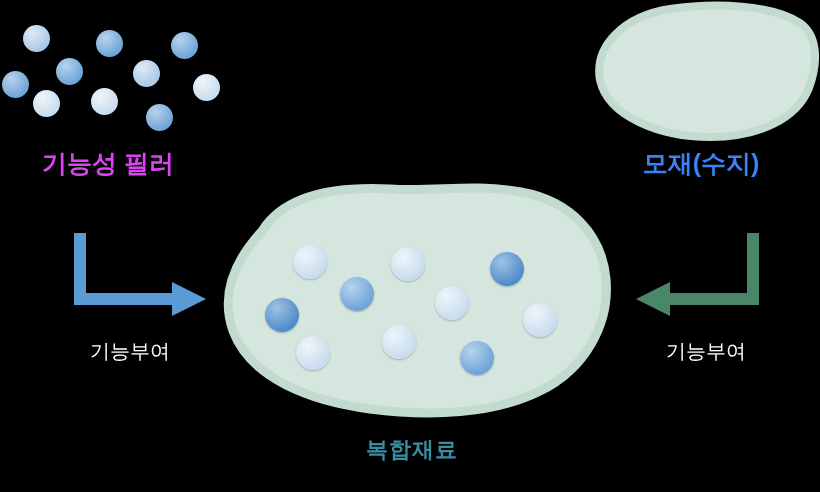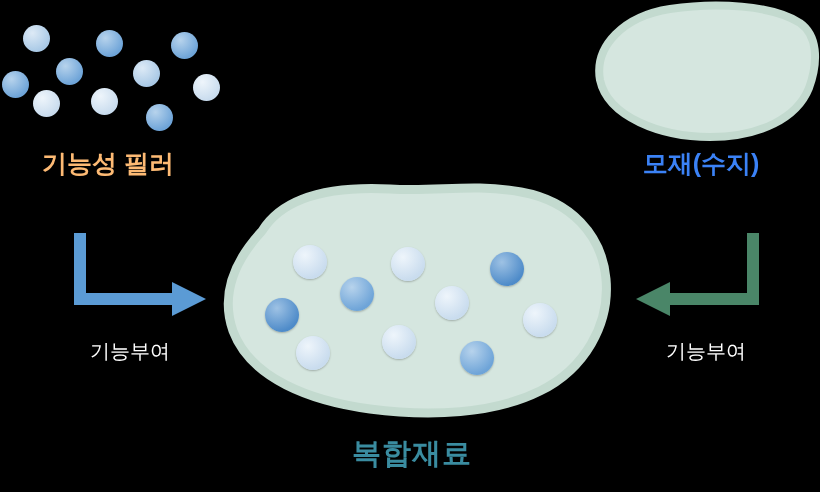--- a/index.html
+++ b/index.html
@@ -41,21 +41,21 @@
   .label-filler {
     left: 18px; top: 150px; width: 180px;
     font-size: 25px; font-weight: bold;
   }
   .label-matrix {
     left: 608px; top: 150px; width: 186px;
     font-size: 25px; font-weight: bold;
   }
   .label-composite {
     left: 292px; top: 438px; width: 240px;
-    font-size: 29px; font-weight: bold;
+    font-size: 22px; font-weight: bold;
     letter-spacing: 1px;
   }
   .label-note-left {
     left: 70px; top: 340px; width: 120px;
     font-size: 20px;
   }
   .label-note-right {
     left: 646px; top: 340px; width: 120px;
     font-size: 20px;
   }
@@ -109,21 +109,21 @@
       <div class="sphere" style="width: 34px; height: 34px; left: 490px; top: 252px; background: radial-gradient(circle at 35% 30%, rgb(158, 194, 228), rgb(78, 139, 201) 72%);"></div>
       <div class="sphere" style="width: 34px; height: 34px; left: 265px; top: 298px; background: radial-gradient(circle at 35% 30%, rgb(158, 194, 228), rgb(78, 139, 201) 72%);"></div>
       <div class="sphere" style="width: 34px; height: 34px; left: 340px; top: 277px; background: radial-gradient(circle at 35% 30%, rgb(183, 211, 236), rgb(110, 164, 216) 72%);"></div>
       <div class="sphere" style="width: 34px; height: 34px; left: 435px; top: 286px; background: radial-gradient(circle at 35% 30%, rgb(238, 245, 251), rgb(201, 220, 238) 72%);"></div>
       <div class="sphere" style="width: 34px; height: 34px; left: 523px; top: 303px; background: radial-gradient(circle at 35% 30%, rgb(238, 245, 251), rgb(201, 220, 238) 72%);"></div>
       <div class="sphere" style="width: 34px; height: 34px; left: 296px; top: 336px; background: radial-gradient(circle at 35% 30%, rgb(238, 245, 251), rgb(201, 220, 238) 72%);"></div>
       <div class="sphere" style="width: 34px; height: 34px; left: 382px; top: 325px; background: radial-gradient(circle at 35% 30%, rgb(238, 245, 251), rgb(201, 220, 238) 72%);"></div>
       <div class="sphere" style="width: 34px; height: 34px; left: 460px; top: 341px; background: radial-gradient(circle at 35% 30%, rgb(183, 211, 236), rgb(110, 164, 216) 72%);"></div>
     </div>
 
-  <div class="label label-filler" id="label-filler" style="color: #fdba74;">기능성 필러</div>
+  <div class="label label-filler" id="label-filler" style="color: #d946ef;">기능성 필러</div>
 
   <div class="label label-matrix" id="label-matrix" style="color: #3b82f6;">모재(수지)</div>
 
   <div class="label label-composite" id="label-composite" style="color: rgb(58, 140, 160);">복합재료</div>
 
   <div class="label label-note-left" id="label-note-left" style="color: rgb(255, 255, 255);">기능부여</div>
 
   <div class="label label-note-right" id="label-note-right" style="color: rgb(255, 255, 255);">기능부여</div>
 
 </div>

